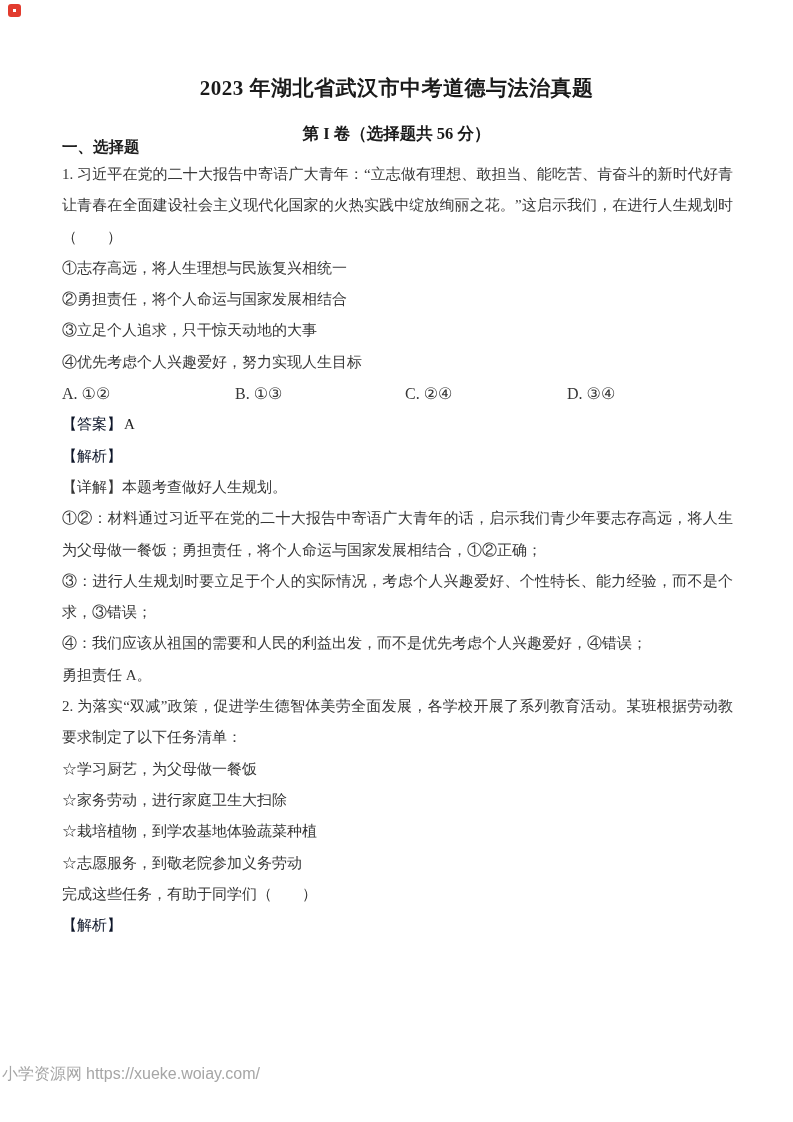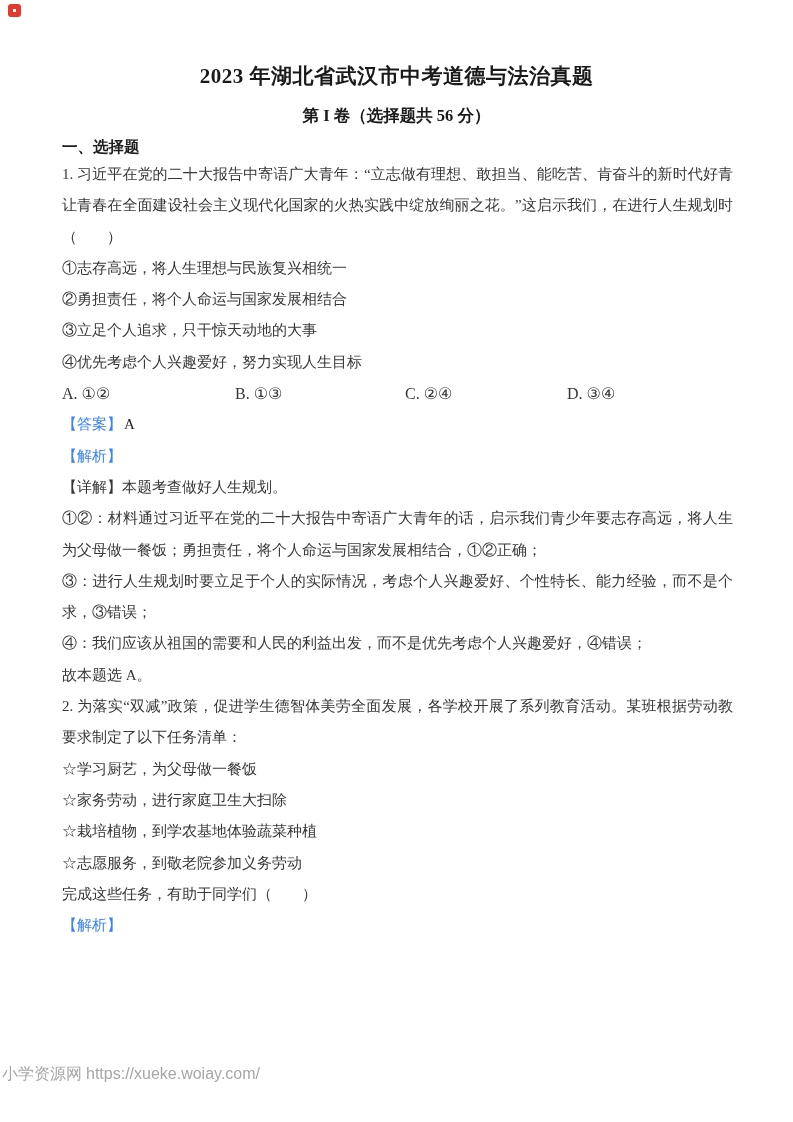--- a/index.html
+++ b/index.html
@@ -15,21 +15,21 @@
   .seal {
     position: absolute;
     left: 8px;
     top: 4px;
     width: 13px;
     height: 13px;
     border-radius: 3px;
     background: radial-gradient(circle at 50% 50%, #ffffff 0 1.5px, #e23b2e 2px);
   }
   .title {
-    margin: 0;
+    margin: 12px;
     padding-top: 62px;
     text-align: center;
     font-size: 21px;
     font-weight: bold;
     color: #1a1a1a;
     letter-spacing: 0.5px;
   }
   .subtitle {
     margin: 6px;
     padding-top: 9px;
@@ -71,21 +71,21 @@
     line-height: 31.3px;
     height: 31.3px;
   }
   .choices2 {
     display: grid;
     grid-template-columns: 333px auto;
     font-size: 15px;
     line-height: 31.3px;
     height: 31.3px;
   }
-  .blue { color: #3b82f6; text-align: center; }
+  .blue { color: #0f172a; text-align: center; }
   .ansval { color: #1f1f1f; padding-left: 2px; }
   .footer {
     position: absolute;
     left: 0;
     right: 0;
     top: 1064px;
     text-align: left;
     font-size: 16px;
     color: #a6a6a6;
     font-family: "Liberation Sans", "DejaVu Sans", sans-serif;
@@ -128,21 +128,21 @@
     <div class="line">
       <span class="blue">【解析】</span>
     </div>
 
     <div class="line">【详解】本题考查做好人生规划。</div>
     <div class="line stretch">①②：材料通过习近平在党的二十大报告中寄语广大青年的话，启示我们青少年要志存高远，将人生理想</div>
     <div class="line">为父母做一餐饭；勇担责任，将个人命运与国家发展相结合，①②正确；</div>
     <div class="line stretch">③：进行人生规划时要立足于个人的实际情况，考虑个人兴趣爱好、个性特长、能力经验，而不是个人追</div>
     <div class="line">求，③错误；</div>
     <div class="line">④：我们应该从祖国的需要和人民的利益出发，而不是优先考虑个人兴趣爱好，④错误；</div>
-    <div class="line">故本题选 A。</div>
+    <div class="line">勇担责任 A。</div>
 
     <div class="line stretch">2. 为落实“双减”政策，促进学生德智体美劳全面发展，各学校开展了系列教育活动。某班根据劳动教育的</div>
     <div class="line">要求制定了以下任务清单：</div>
 
     <div class="line">☆学习厨艺，为父母做一餐饭</div>
     <div class="line">☆家务劳动，进行家庭卫生大扫除</div>
     <div class="line">☆栽培植物，到学农基地体验蔬菜种植</div>
     <div class="line">☆志愿服务，到敬老院参加义务劳动</div>
 
     <div class="line">完成这些任务，有助于同学们（　　）</div>

